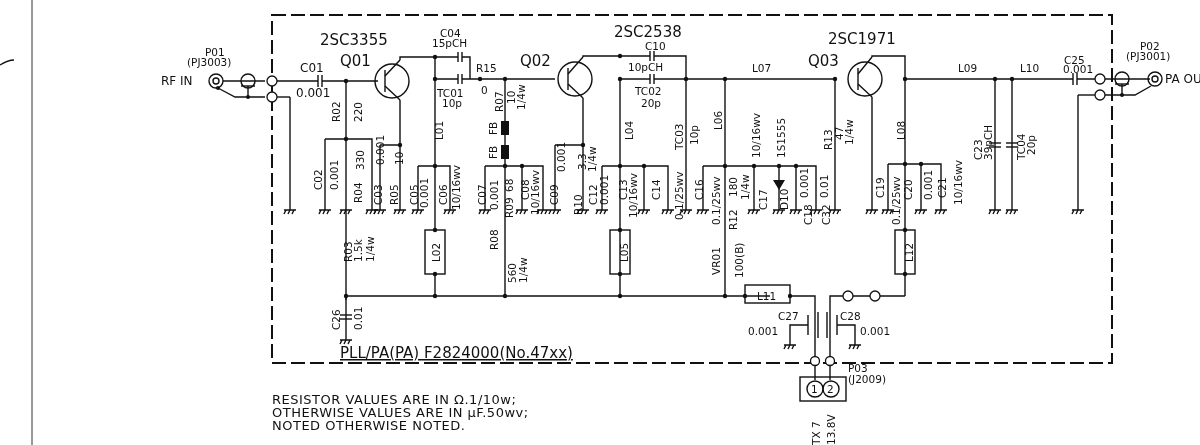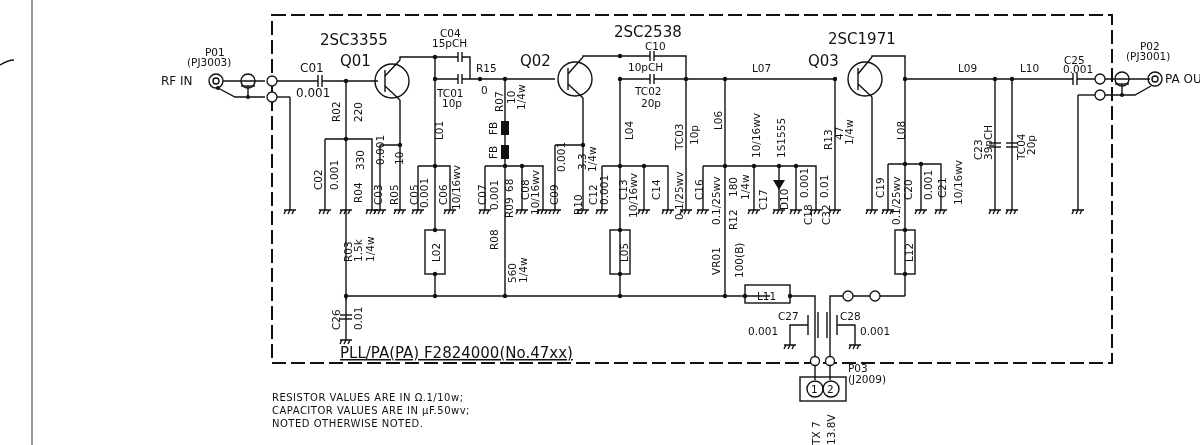--- a/index.html
+++ b/index.html
@@ -6,21 +6,21 @@
   body{width:1200px;height:445px;overflow:hidden;position:relative;font-family:"DejaVu Sans",sans-serif;}
   svg{position:absolute;left:0;top:0;}
   svg text{font-family:"DejaVu Sans",sans-serif;fill:#111;}
   .w{stroke:#111;stroke-width:1.4;fill:none;}
   .d{fill:#111;}
   .o{fill:#fff;stroke:#111;stroke-width:1.3;}
   .box{stroke:#111;stroke-width:2;fill:none;stroke-dasharray:14 5;}
   .lbl{font-size:12px;}
   .big{font-size:15px;}
   .sm{font-size:10.5px;}
-  .note{position:absolute;left:272px;font-size:10px;letter-spacing:.5px;color:#111;font-family:"DejaVu Sans",sans-serif;}
+  .note{position:absolute;left:272px;font-size:13px;letter-spacing:.5px;color:#111;font-family:"DejaVu Sans",sans-serif;}
 </style>
 </head>
 <body>
 
 <svg width="1200" height="445" viewBox="0 0 1200 445">
 
   <line x1="32" y1="0" x2="32" y2="445" stroke="#333" stroke-width="1"></line>
   <path d="M0 65 Q8 60 14 60" class="w" stroke-width="0.8"></path>
 
   <rect x="272" y="15" width="840" height="348" class="box"></rect>
@@ -361,14 +361,14 @@
       <path d="M989 210 L1001 210 M991 210 L989 214 M995 210 L993 214 M999 210 L997 214" class="w"></path>
       <path d="M1006 210 L1018 210 M1008 210 L1006 214 M1012 210 L1010 214 M1016 210 L1014 214" class="w"></path>
       <path d="M1072 210 L1084 210 M1074 210 L1072 214 M1078 210 L1076 214 M1082 210 L1080 214" class="w"></path>
       <path d="M340 340 L352 340 M342 340 L340 344 M346 340 L344 344 M350 340 L348 344" class="w"></path>
       <path d="M784 345 L796 345 M786 345 L784 349 M790 345 L788 349 M794 345 L792 349" class="w"></path>
       <path d="M849 345 L861 345 M851 345 L849 349 M855 345 L853 349 M859 345 L857 349" class="w"></path>
     </g>
 </svg>
 
 <div class="note" style="top:392px">RESISTOR VALUES ARE IN Ω.1/10w;</div>
-<div class="note" style="top:405px">CAPACITOR VALUES ARE IN μF.50wv;</div>
+<div class="note" style="top:405px">OTHERWISE VALUES ARE IN μF.50wv;</div>
 <div class="note" style="top:418px">NOTED OTHERWISE NOTED.</div>
 
 </body></html>

